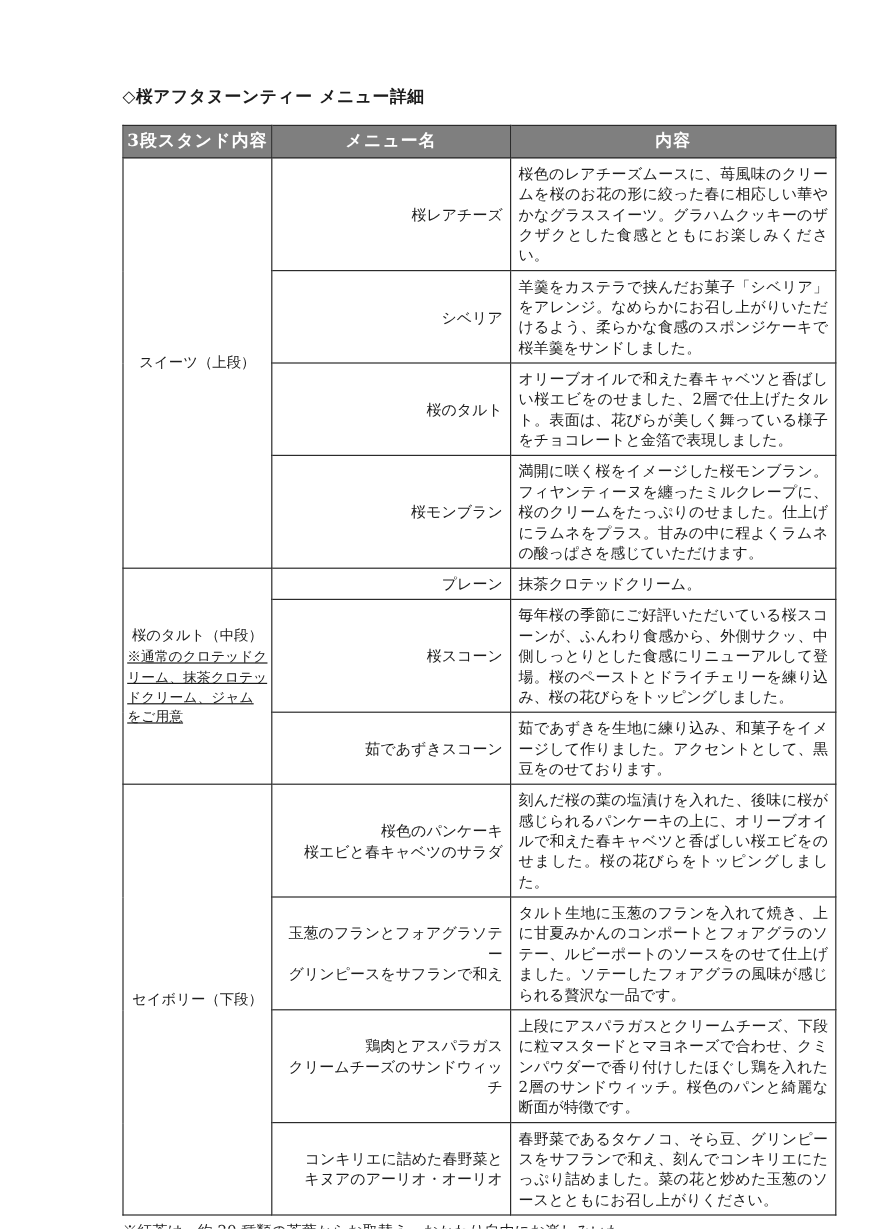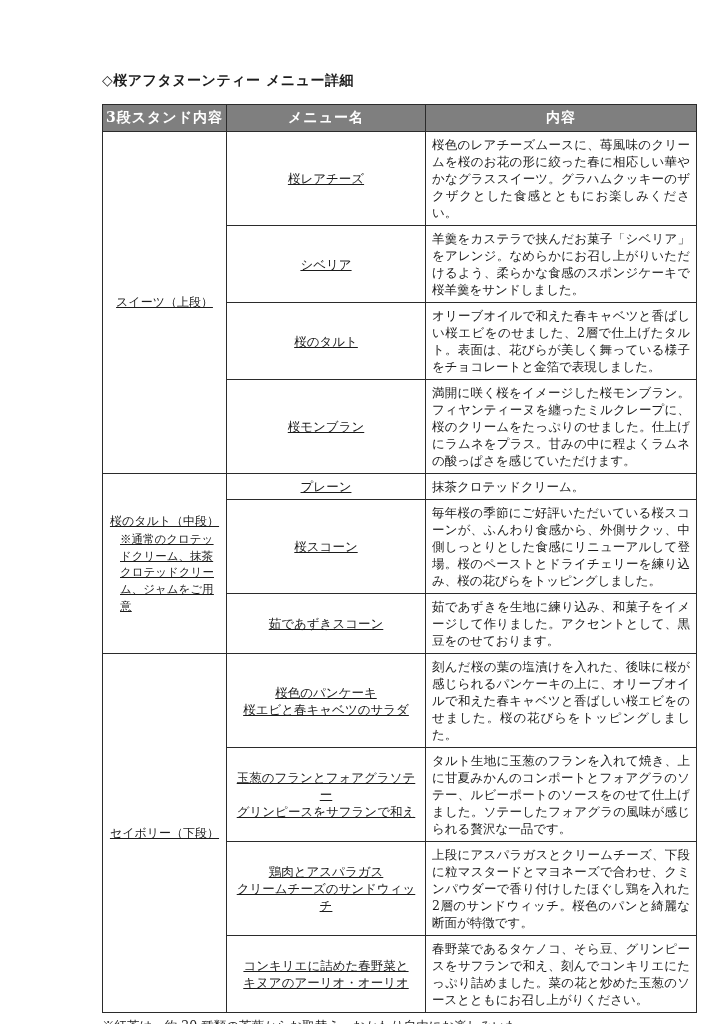--- a/index.html
+++ b/index.html
@@ -51,36 +51,33 @@
   td {
     font-size: 12.5px;
     line-height: 1.36;
     padding: 4px 6px;
     vertical-align: middle;
   }
   td.stand-cell {
     text-align: center;
     font-size: 12px;
     padding: 4px 3px;
-    text-decoration: underline;
   }
   .stand-label { display: block; }
   .stand-note {
     display: block;
     margin-top: 2px;
     font-size: 11.5px;
     text-align: left;
     text-decoration: underline;
     line-height: 1.45;
-    margin-left: 14px;
   }
   td.name-cell {
     white-space: pre-line;
-    text-align: center;
-    text-decoration: underline;
+    text-align: right;
   }
   td.desc-cell {
     text-align: justify;
     text-justify: inter-ideograph;
     margin-top: 12px;
   }
   .footnotes {
     margin-top: 3px;
     font-size: 12.5px;
     line-height: 1.55;

